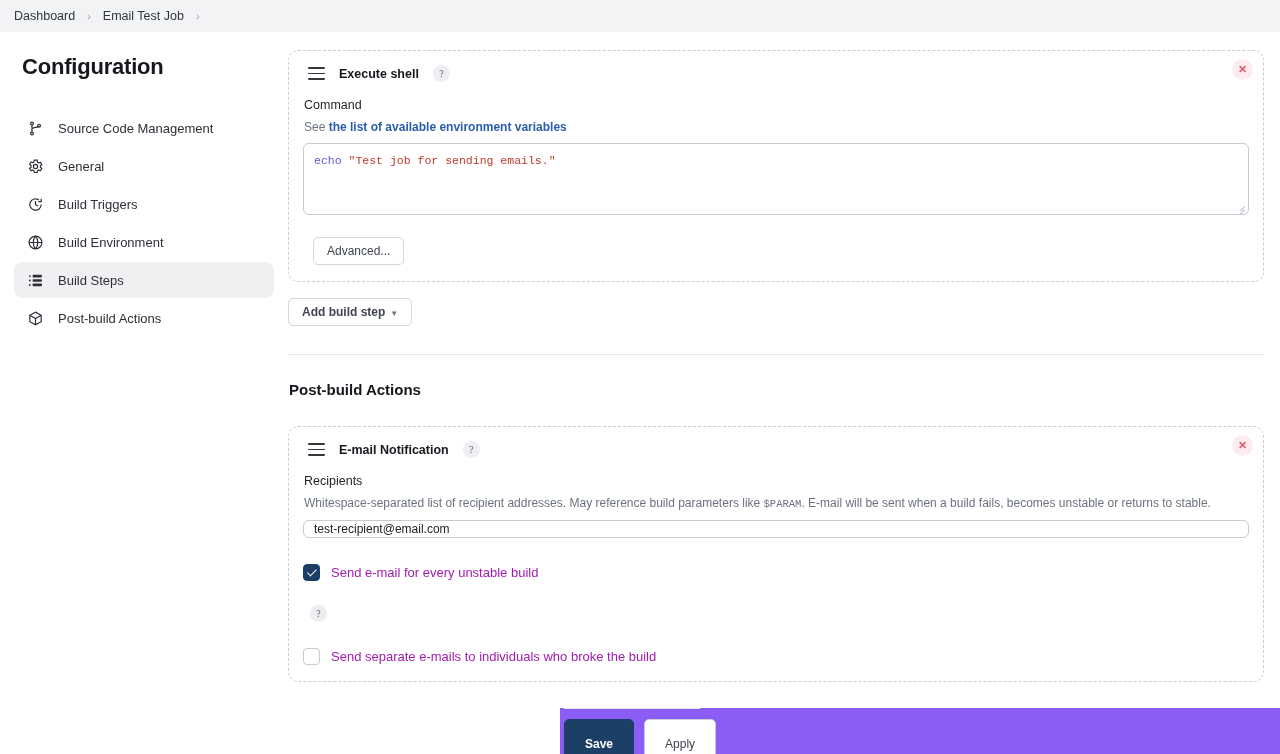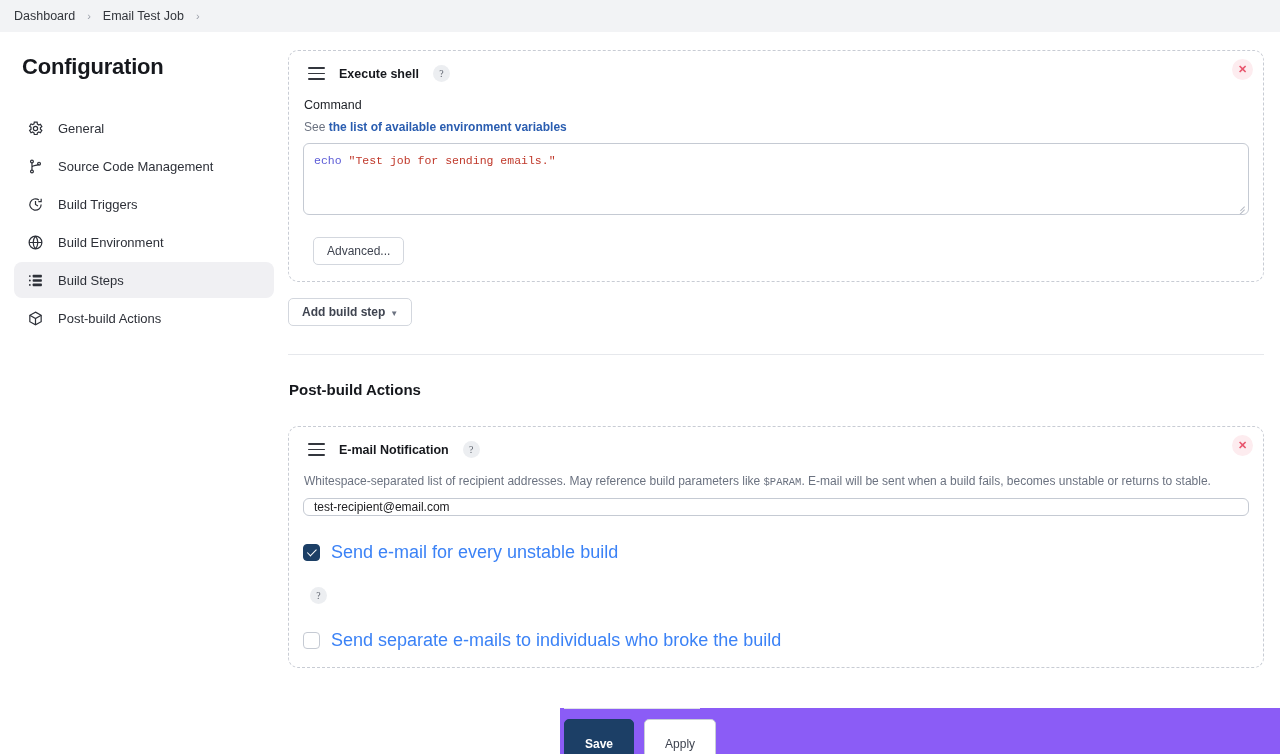--- a/index.html
+++ b/index.html
@@ -217,21 +217,21 @@
     cursor: pointer;
   }
   .checkbox.checked { background: #1c3f66; border-color: #1c3f66; }
   .checkbox.checked::after {
     content: "";
     width: 4px; height: 8px;
     border: solid #fff;
     border-width: 0 1.8px 1.8px 0;
     transform: rotate(45deg) translate(-0.5px, -1px);
   }
-  .check-label { font-size: 18px; color: #3b82f6; }
+  .check-label { font-size: 13px; color: #a21caf; }
 
   .lone-help { margin: 22px 0 0 7px; }
 
   
   #bottom-bar {
     position: absolute;
     left: 272px; right: 0; bottom: 0;
     height: 46px;
     background: #8b5cf6;
     padding-left: 2px;
@@ -274,37 +274,37 @@
 </div>
 
 <div id="page">
 
   <aside id="sidebar">
     <h1 id="config-title">Configuration</h1>
 
     <div class="side-item">
       <span class="side-icon">
         <svg viewBox="0 0 24 24" fill="none" stroke="currentColor" stroke-width="1.7">
-          <circle cx="12" cy="12" r="3"></circle>
-          <path d="M19 12a7 7 0 0 0-.1-1.1l2-1.5-2-3.4-2.3 1a7 7 0 0 0-1.9-1.1L14.3 3h-4l-.4 2.4a7 7 0 0 0-1.9 1.1l-2.3-1-2 3.4 2 1.5A7 7 0 0 0 5.6 12c0 .4 0 .8.1 1.1l-2 1.5 2 3.4 2.3-1a7 7 0 0 0 1.9 1.1l.4 2.4h4l.4-2.4a7 7 0 0 0 1.9-1.1l2.3 1 2-3.4-2-1.5c.1-.3.1-.7.1-1.1z"></path>
-        </svg>
-      </span>
-      <span>General</span>
-    </div>
-
-    <div class="side-item">
-      <span class="side-icon">
-        <svg viewBox="0 0 24 24" fill="none" stroke="currentColor" stroke-width="1.7">
           <circle cx="7" cy="5" r="2"></circle>
             <circle cx="7" cy="19" r="2"></circle>
             <circle cx="17" cy="8" r="2"></circle>
           <path d="M7 7v10M7 13c0-3 10-2 10-5"></path>
         </svg>
       </span>
       <span>Source Code Management</span>
+    </div>
+
+    <div class="side-item">
+      <span class="side-icon">
+        <svg viewBox="0 0 24 24" fill="none" stroke="currentColor" stroke-width="1.7">
+          <circle cx="12" cy="12" r="3"></circle>
+          <path d="M19 12a7 7 0 0 0-.1-1.1l2-1.5-2-3.4-2.3 1a7 7 0 0 0-1.9-1.1L14.3 3h-4l-.4 2.4a7 7 0 0 0-1.9 1.1l-2.3-1-2 3.4 2 1.5A7 7 0 0 0 5.6 12c0 .4 0 .8.1 1.1l-2 1.5 2 3.4 2.3-1a7 7 0 0 0 1.9 1.1l.4 2.4h4l.4-2.4a7 7 0 0 0 1.9-1.1l2.3 1 2-3.4-2-1.5c.1-.3.1-.7.1-1.1z"></path>
+        </svg>
+      </span>
+      <span>General</span>
     </div>
 
     <div class="side-item">
       <span class="side-icon">
         <svg viewBox="0 0 24 24" fill="none" stroke="currentColor" stroke-width="1.7">
           <path d="M20 12a8 8 0 1 1-3.2-6.4"></path>
             <path d="M20 4v4h-4"></path>
             <path d="M12 7v5l3.5 2"></path>
         </svg>
       </span>
@@ -394,20 +394,21 @@
       <div class="panel-head">
         <span class="drag-handle">
             <i></i>
             <i></i>
             <i></i>
           </span>
         <span class="panel-title">E-mail Notification</span>
         <span class="help-icon">?</span>
       </div>
 
+      <p class="field-label">Recipients</p>
       <p class="help-line">
         <span>Whitespace-separated list of recipient addresses. May reference build parameters like </span><span class="mono-inline">$PARAM</span><span>. E-mail will be sent when a build fails, becomes unstable or returns to stable.</span>
       </p>
 
       <input class="text-input" type="text" value="test-recipient@email.com" style="">
 
       <div class="check-row">
         <span class="checkbox checked"></span>
         <span class="check-label">Send e-mail for every unstable build</span>
       </div>

